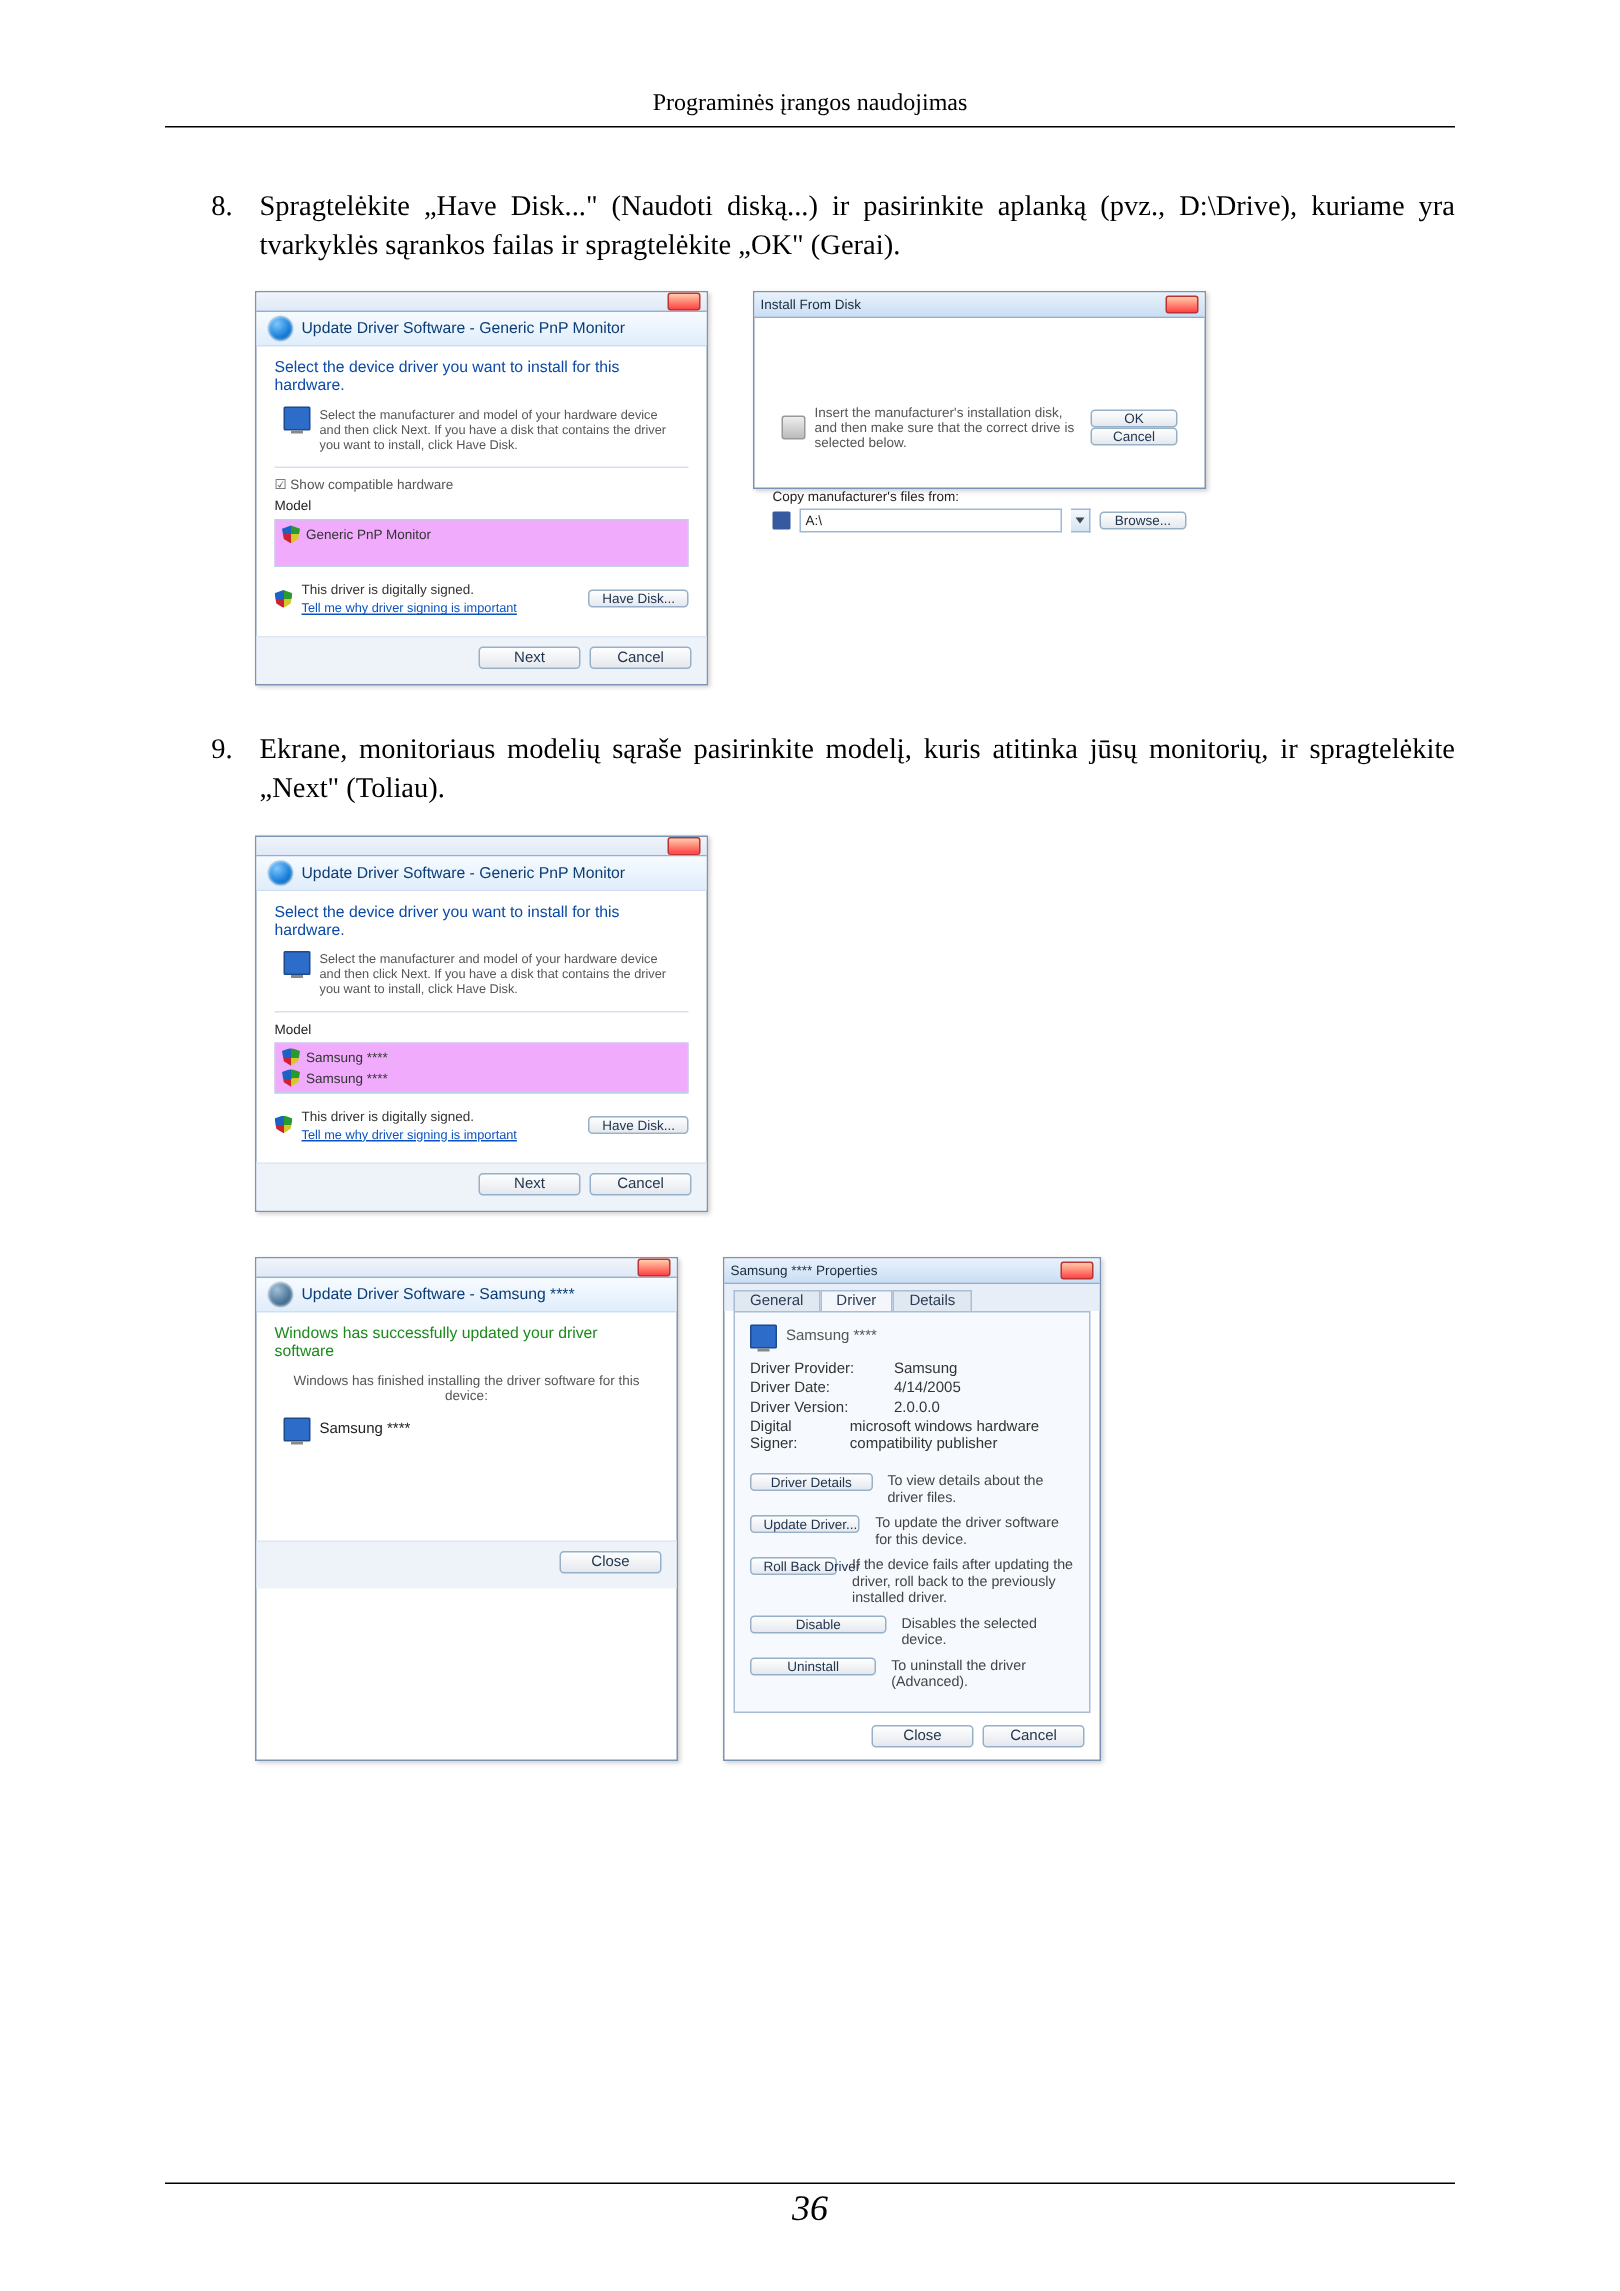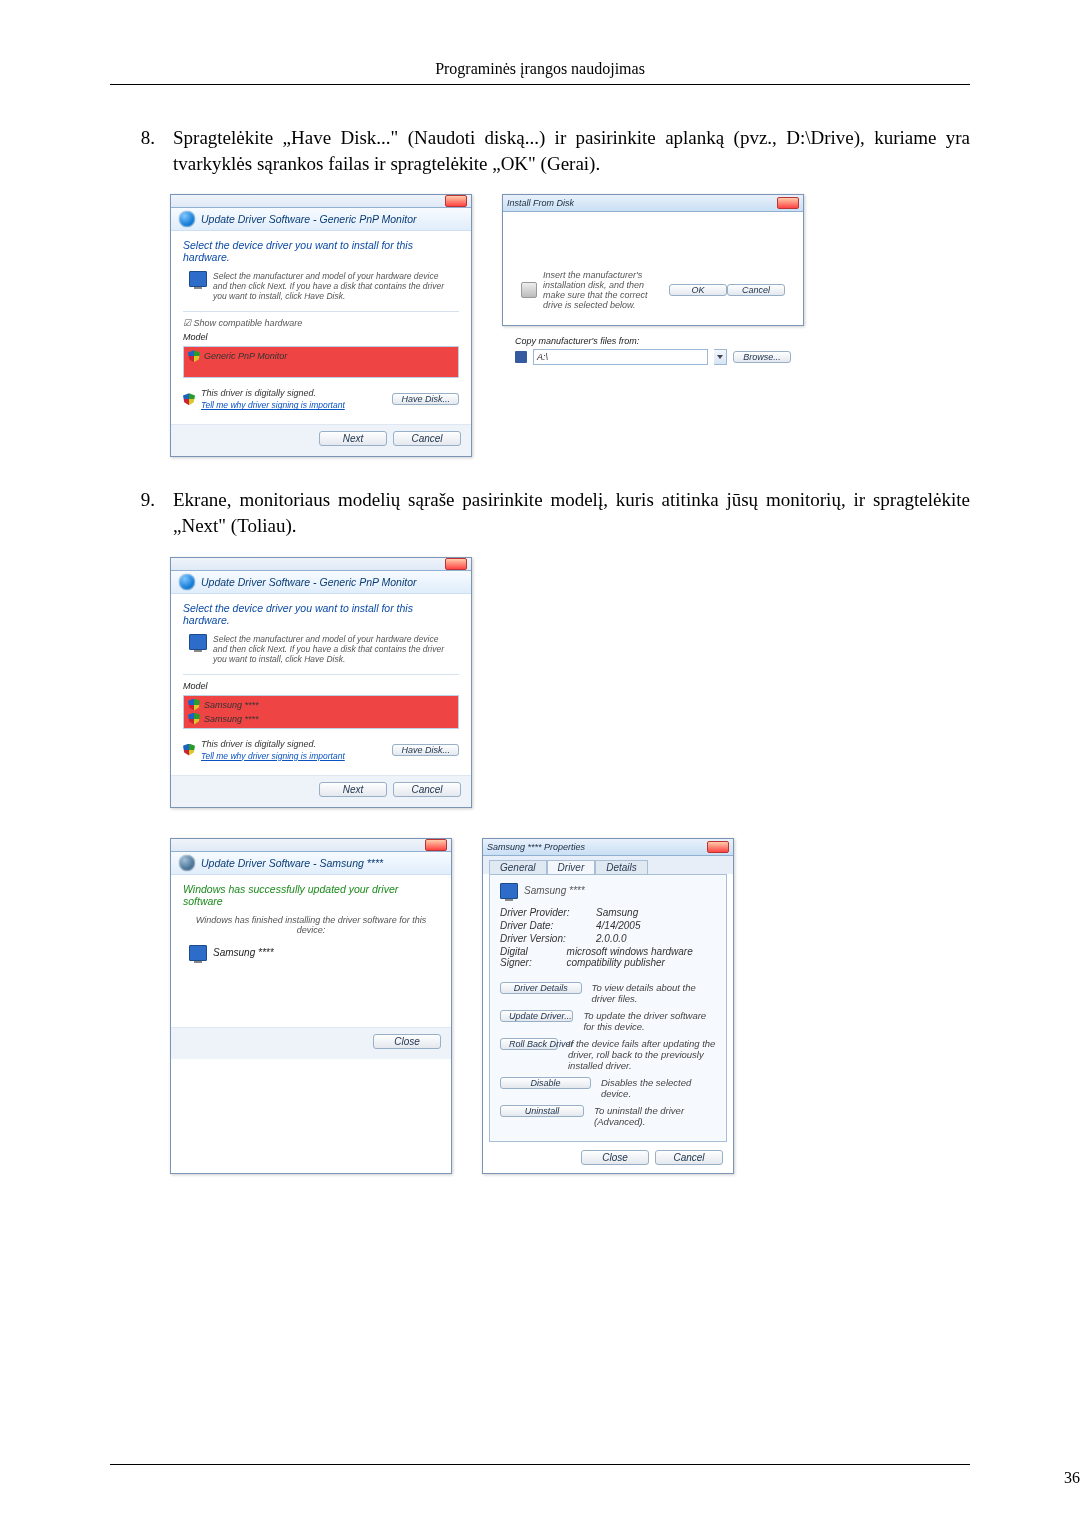--- a/index.html
+++ b/index.html
@@ -50,21 +50,20 @@
   }
 
   
   .mini {
     font-family: "Segoe UI", Tahoma, sans-serif;
     font-size: 10px;
     color: #222;
     border: 1px solid #7a94b5;
     background: #fff;
     box-shadow: 1px 1px 3px rgba(0,0,0,.2);
-    font-style: italic;
   }
   .mini .titlebar {
     display: flex;
     align-items: center;
     justify-content: space-between;
     height: 16px;
     padding: 0 4px;
     background: linear-gradient(#e9f1fb, #c9dff4);
     border-bottom: 1px solid #8fb0d1;
   }
@@ -90,21 +89,21 @@
   .hint-row { display:flex; gap:6px; align-items:flex-start; margin:0 6px 10px 6px; font-size:8.5px; color:#555; }
   .monitor-icon { width:16px; height:14px; background:#2d6cc9; border:1px solid #1c4b8a; border-radius:1px; position:relative; flex-shrink:0;}
   .monitor-icon::after { content:""; position:absolute; bottom:-3px; left:4px; width:8px; height:2px; background:#888;}
   .disk-icon { width:14px; height:14px; border-radius:2px; background:linear-gradient(#eee,#bbb); border:1px solid #999;}
   .shield { width:12px; height:12px; background:
      conic-gradient(#2a9a2e 0 25%, #d7c82a 0 50%, #c23 0 75%, #1b62c2 0 100%);
      clip-path: polygon(50% 0, 100% 18%, 90% 75%, 50% 100%, 10% 75%, 0 18%);
      flex-shrink:0;}
   .thin-rule { border-top:1px solid #d6e1ee; margin:6px 0;}
   .chk-row { font-size:9px; color:#555; margin-bottom:4px;}
-  .model-list { border:1px solid #bcd1e7; background:#ef4444; padding:2px 4px; margin:4px 0 10px; min-height:26px;}
+  .model-list { border:1px solid #bcd1e7; background:#f0abfc; padding:2px 4px; margin:4px 0 10px; min-height:26px;}
   .model-list .itm { display:flex; align-items:center; gap:4px; font-size:9px; color:#333; padding:1px 0;}
   .sig-row { display:flex; align-items:center; gap:6px; font-size:9px; color:#333; margin-top:4px;}
   .sig-row .lnk { display:block; color:#0a52c2; text-decoration:underline; font-size:8.5px; margin-top:2px;}
   .btnbar { display:flex; justify-content:flex-end; gap:6px; padding:6px 10px 10px; border-top:1px solid #dfe8f2; background:#eef3fa;}
   .wbtn {
     font-size:10px;
     padding:1px 10px;
     background:linear-gradient(#fefefe,#e4e8ee);
     border:1px solid #97b0c7;
     border-radius:3px;
@@ -126,21 +125,21 @@
   .tabstrip { display:flex; gap:0; padding:4px 6px 0 6px; background:#e7eef7;}
   .tab { font-size:10px; padding:1px 10px; border:1px solid #a8bdd6; border-bottom:none; background:#f3f7fc; color:#2a3b52; }
   .tab.inactive { background:#e0e8f2; }
   .propbody { border:1px solid #a8bdd6; margin:0 6px 8px; padding:8px 10px; background:#f6f9fd;}
   .proprow { display:flex; gap:10px; font-size:10px; color:#333; margin:2px 0;}
   .proprow .k{ width:86px; color:#333;}
   .propbtn-row { display:flex; gap:10px; align-items:flex-start; font-size:9.5px; color:#444; margin:6px 0;}
   .green-h { color:#1a8a1a; font-size:10.5px; margin-bottom:8px;}
   .foot { position:absolute; bottom:40px; left:0; right:0; }
   .foot-hr { border:none; border-top:1px solid #000; margin:0 110px 4px;}
-  .foot-num { text-align:right; font-size:16px; }
+  .foot-num { text-align:center; font-size:24px;font-style:italic; }
 </style>
 </head>
 <body>
 
 <div class="page">
   <div class="header-title">Programinės įrangos naudojimas</div>
   <hr class="hr">
 
   <div class="step">
     <div class="step-num">8.</div>
@@ -194,21 +193,21 @@
       <div class="titlebar">
           <span class="tbt">Install From Disk</span>
           <div class="winbtns">
             <div class="winbtn"></div>
           </div>
         </div>
       <div class="inner" style="padding:14px 12px;margin-top:44px;">
         <div class="hint-row" style="align-items:center;">
           <div class="disk-icon"></div>
           <div style="flex:1;font-size:9px;">Insert the manufacturer's installation disk, and then make sure that the correct drive is selected below.</div>
-          <div style="display:flex;flex-direction:row;gap:0;">
+          <div style="display:flex;flex-direction:column;gap:0;">
             <span class="wbtn small">OK</span>
             <span class="wbtn small">Cancel</span>
           </div>
         </div>
         <div style="height:16px;"></div>
         <div style="font-size:9px;margin-bottom:3px;">Copy manufacturer's files from:</div>
         <div class="field">
           <div class="floppy"></div>
           <div class="combo">
               <span style="font-size:9px;">A:\</span>

